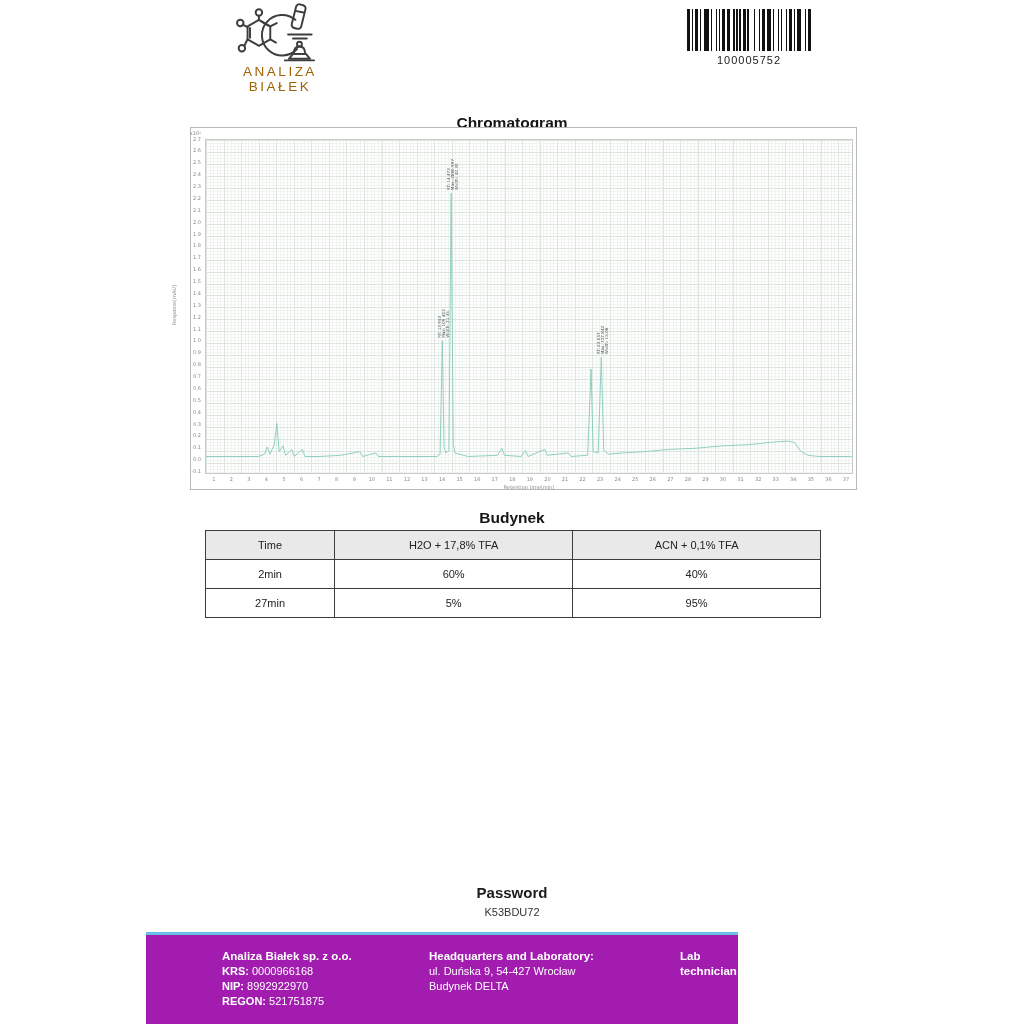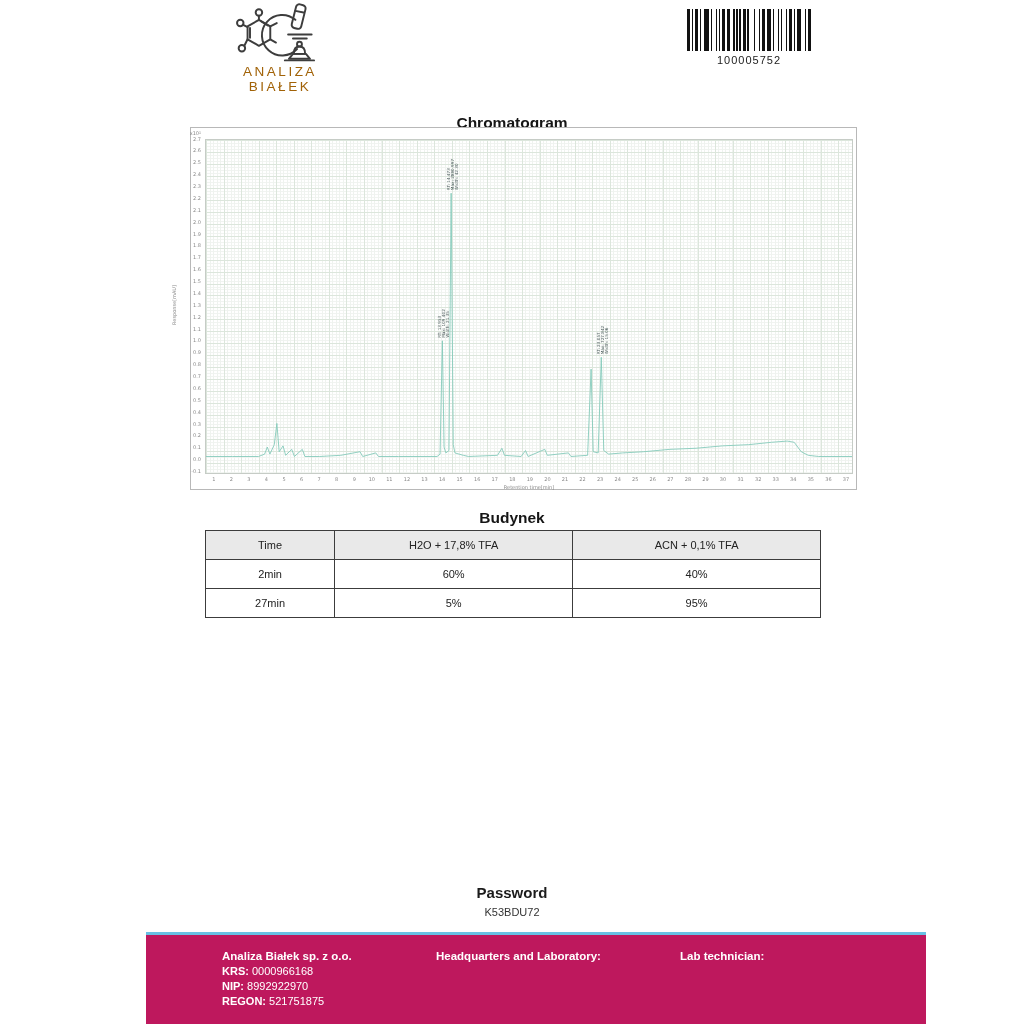--- a/index.html
+++ b/index.html
@@ -53,25 +53,25 @@
                 height:28px;padding:0;font-weight:normal;}
   .method-table th{background:#e9e9e9;}
   .col-time{width:21%;} .col-h2o{width:38.7%;} .col-acn{width:40.3%;}
 
   
   .password-label{left:0;top:884px;width:1024px;text-align:center;font-size:15px;
                   font-weight:bold;color:#1b1b1b;}
   .password-value{left:0;top:906px;width:1024px;text-align:center;font-size:11px;color:#333;}
 
   
-  .footer{left:146px;top:932px;width:780px;height:92px;background:#be185d;
+  .footer{left:146px;top:932px;width:592px;height:92px;background:#a21caf;
           border-top:3px solid #68c0e4;box-sizing:border-box;color:#fff;}
   .fcol{position:absolute;top:14px;font-size:11px;line-height:15px;}
   .fcol .ft{font-weight:bold;font-size:11.5px;}
-  .fcol1{left:76px;} .fcol2{left:290px;} .fcol3{left:534px;}
+  .fcol1{left:76px;} .fcol2{left:283px;} .fcol3{left:534px;}
   .fcol b{font-weight:bold;margin-top:40px;}
 </style>
 </head>
 <body>
 
 <div class="abs brand">
   <svg width="100" height="60" viewBox="0 0 120 74" fill="none" stroke="#3d3d3d" stroke-width="2.4" stroke-linecap="round" stroke-linejoin="round">
     <path d="M34 22 L48 30 L48 46 L34 54 L20 46 L20 30 Z"></path>
     <path d="M23 32 L23 44"></path>
     <path d="M37 24 L45 29"></path>
@@ -284,17 +284,21 @@
   <div class="fcol fcol1">
     <div class="ft">Analiza Białek sp. z o.o.</div>
     <div id="footer-registry">
         <div><b>KRS:</b> 0000966168</div>
         <div><b>NIP:</b> 8992922970</div>
         <div><b>REGON:</b> 521751875</div>
       </div>
   </div>
   <div class="fcol fcol2">
     <div class="ft">Headquarters and Laboratory:</div>
+    <div id="footer-hq-lines">
+        <div>ul. Duńska 9, 54-427 Wrocław</div>
+        <div>Budynek DELTA</div>
+      </div>
   </div>
   <div class="fcol fcol3">
     <div class="ft">Lab technician:</div>
   </div>
 </div>
 
 </body></html>

